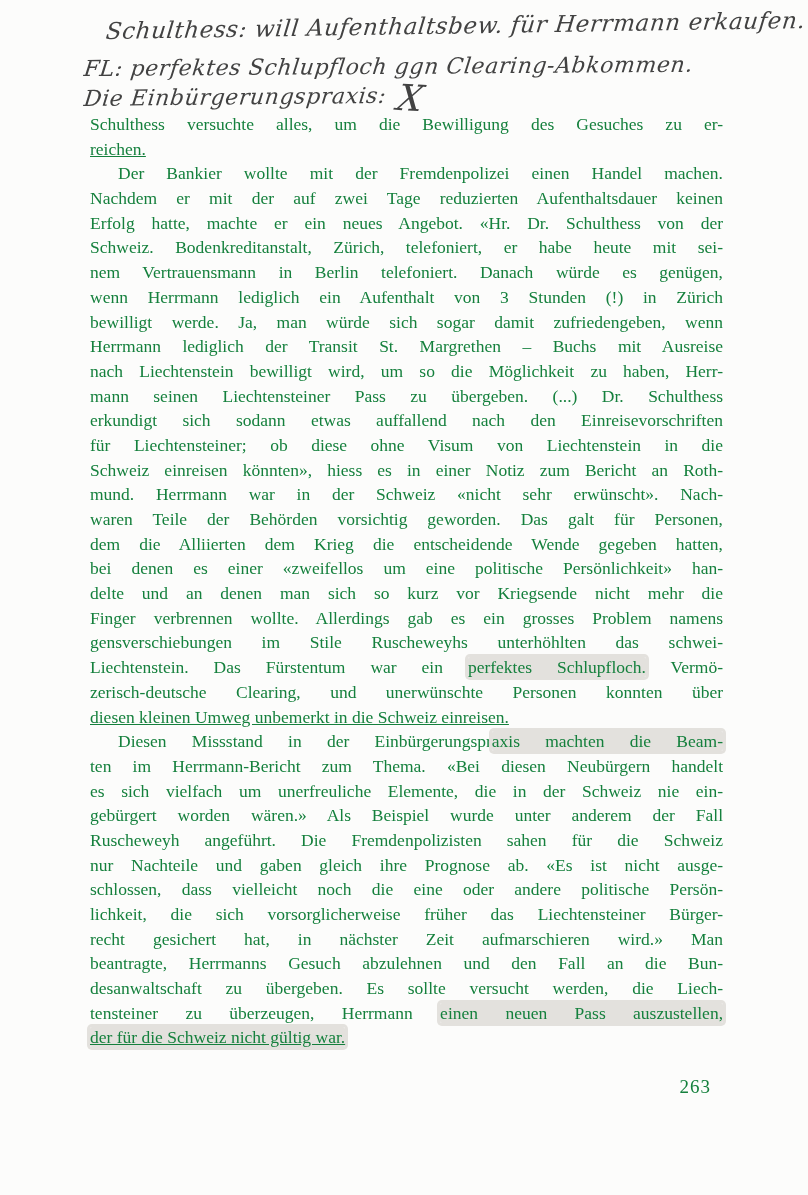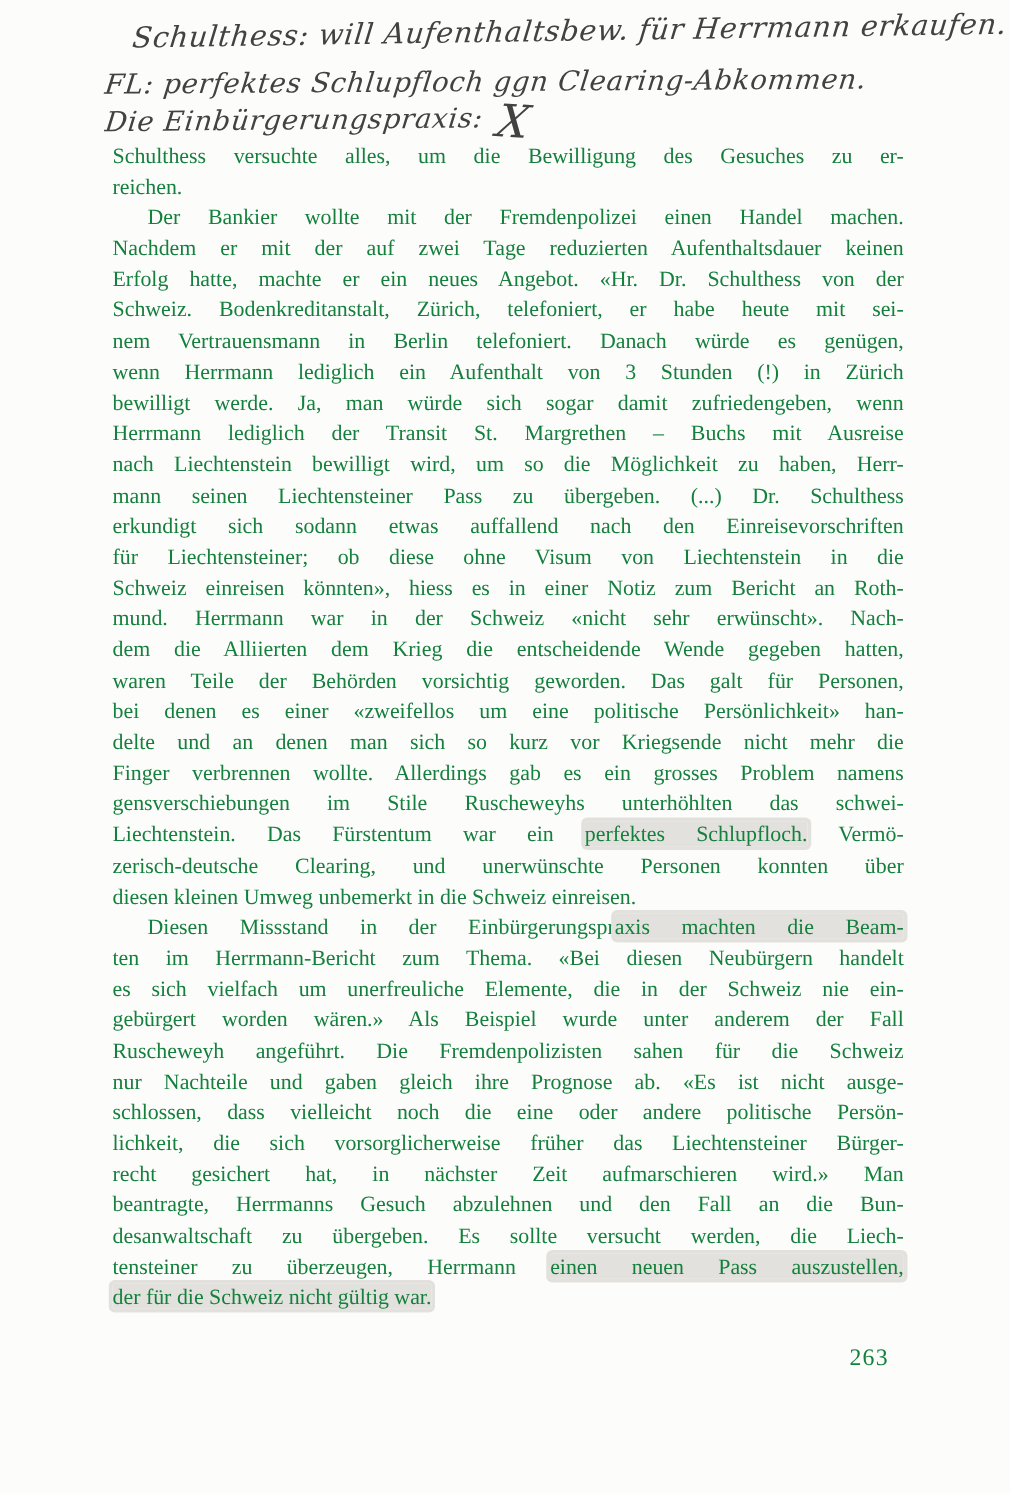--- a/index.html
+++ b/index.html
@@ -54,20 +54,21 @@
   }
   .line {
     text-align: justify;
     text-align-last: justify;
     height: 24.7px;
     overflow: visible;
   }
   .line.last {
     text-align: left;
     text-align-last: auto;
+    text-decoration: underline;
   }
   .line.indent { text-indent: 28px; }
 
   .hl {
     background: #e3e1dd;
     box-shadow: 0 0 0 3px #e3e1dd;
     border-radius: 2px;
     text-align: center;
   }
 
@@ -108,22 +109,22 @@
       <div class="line"><span>nem Vertrauensmann in Berlin telefoniert. Danach würde es genügen,</span></div>
       <div class="line"><span>wenn Herrmann lediglich ein Aufenthalt von 3 Stunden (!) in Zürich</span></div>
       <div class="line"><span>bewilligt werde. Ja, man würde sich sogar damit zufriedengeben, wenn</span></div>
       <div class="line"><span>Herrmann lediglich der Transit St. Margrethen – Buchs mit Ausreise</span></div>
       <div class="line"><span>nach Liechtenstein bewilligt wird, um so die Möglichkeit zu haben, Herr-</span></div>
       <div class="line"><span>mann seinen Liechtensteiner Pass zu übergeben. (...) Dr. Schulthess</span></div>
       <div class="line"><span>erkundigt sich sodann etwas auffallend nach den Einreisevorschriften</span></div>
       <div class="line"><span>für Liechtensteiner; ob diese ohne Visum von Liechtenstein in die</span></div>
       <div class="line"><span>Schweiz einreisen könnten», hiess es in einer Notiz zum Bericht an Roth-</span></div>
       <div class="line"><span>mund. Herrmann war in der Schweiz «nicht sehr erwünscht». Nach-</span></div>
+      <div class="line"><span>waren Teile der Behörden vorsichtig geworden. Das galt für Personen,</span></div>
       <div class="line"><span>dem die Alliierten dem Krieg die entscheidende Wende gegeben hatten,</span></div>
-      <div class="line"><span>waren Teile der Behörden vorsichtig geworden. Das galt für Personen,</span></div>
       <div class="line"><span>bei denen es einer «zweifellos um eine politische Persönlichkeit» han-</span></div>
       <div class="line"><span>delte und an denen man sich so kurz vor Kriegsende nicht mehr die</span></div>
       <div class="line"><span>Finger verbrennen wollte. Allerdings gab es ein grosses Problem namens</span></div>
       <div class="line"><span>gensverschiebungen im Stile Ruscheweyhs unterhöhlten das schwei-</span></div>
       <div class="line"><span>Liechtenstein. Das Fürstentum war ein </span><span class="hl">perfektes Schlupfloch.</span><span> Vermö-</span></div>
       <div class="line"><span>zerisch-deutsche Clearing, und unerwünschte Personen konnten über</span></div>
       <div class="line last"><span>diesen kleinen Umweg unbemerkt in die Schweiz einreisen.</span></div>
       <div class="line indent"><span>Diesen Missstand in der Einbürgerungspr</span><span class="hl">axis machten die Beam-</span></div>
       <div class="line"><span>ten im Herrmann-Bericht zum Thema. «Bei diesen Neubürgern handelt</span></div>
       <div class="line"><span>es sich vielfach um unerfreuliche Elemente, die in der Schweiz nie ein-</span></div>

